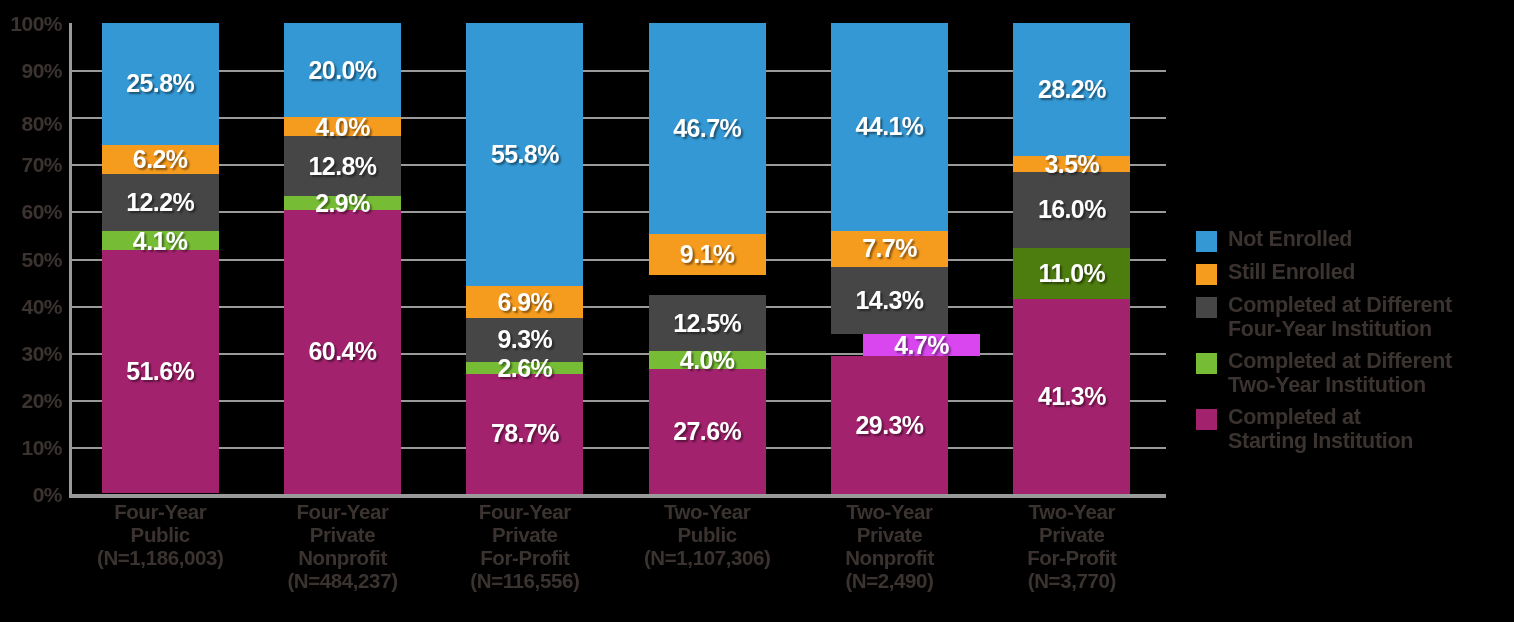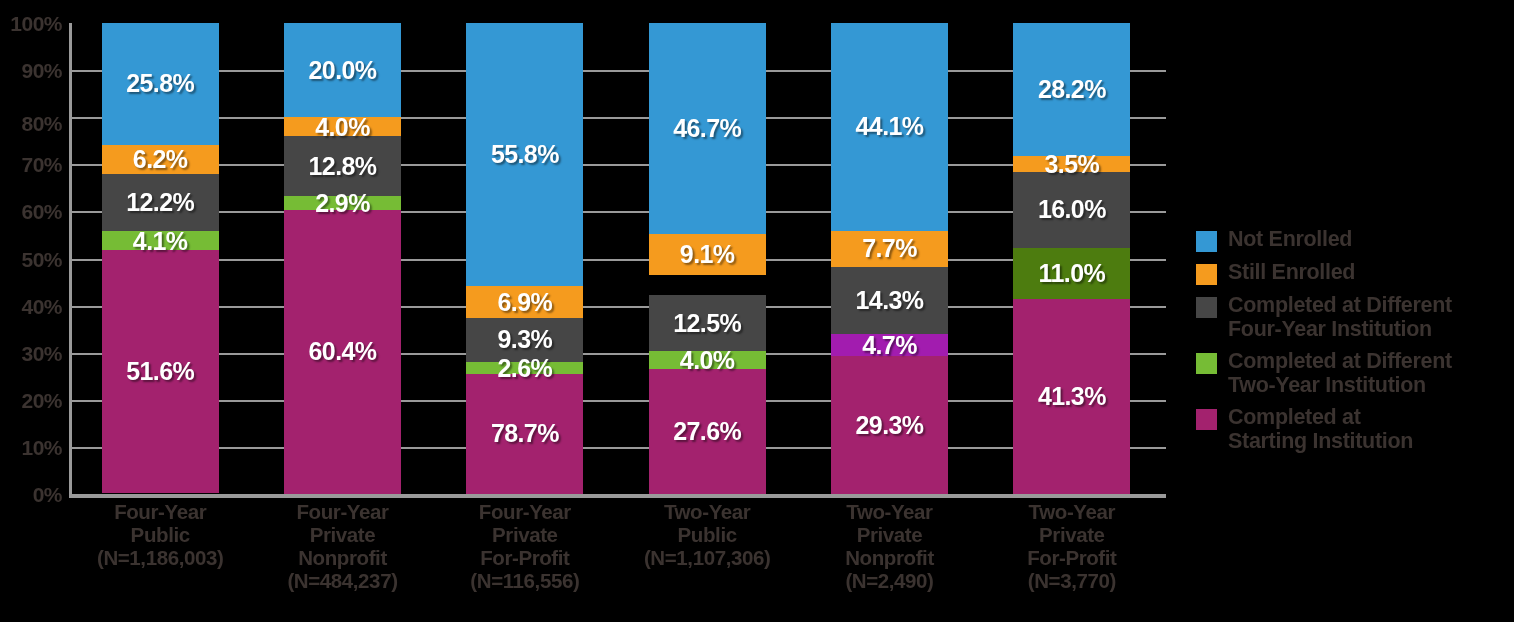--- a/index.html
+++ b/index.html
@@ -272,21 +272,21 @@
       <div class="bar" style="left: 762px;">
         <div class="seg" style="height: 207.711px; background: rgb(52, 152, 212);">
           <span class="seg-label">44.1%</span>
         </div>
         <div class="seg" style="height: 36.267px; background: rgb(245, 155, 30);">
           <span class="seg-label">7.7%</span>
         </div>
         <div class="seg" style="height: 67.353px; background: rgb(70, 70, 70);">
           <span class="seg-label">14.3%</span>
         </div>
-        <div class="seg tight" style="height: 22.137px; background: #a21caf;">
+        <div class="seg tight" style="height: 22.137px; background: #d946ef; margin-left: 32px;">
           <span class="seg-label">4.7%</span>
         </div>
         <div class="seg" style="height: 138.003px; background: rgb(163, 34, 110);">
           <span class="seg-label">29.3%</span>
         </div>
       </div>
       <div class="bar" style="left: 944.333px;">
         <div class="seg" style="height: 132.822px; background: rgb(52, 152, 212);">
           <span class="seg-label">28.2%</span>
         </div>

